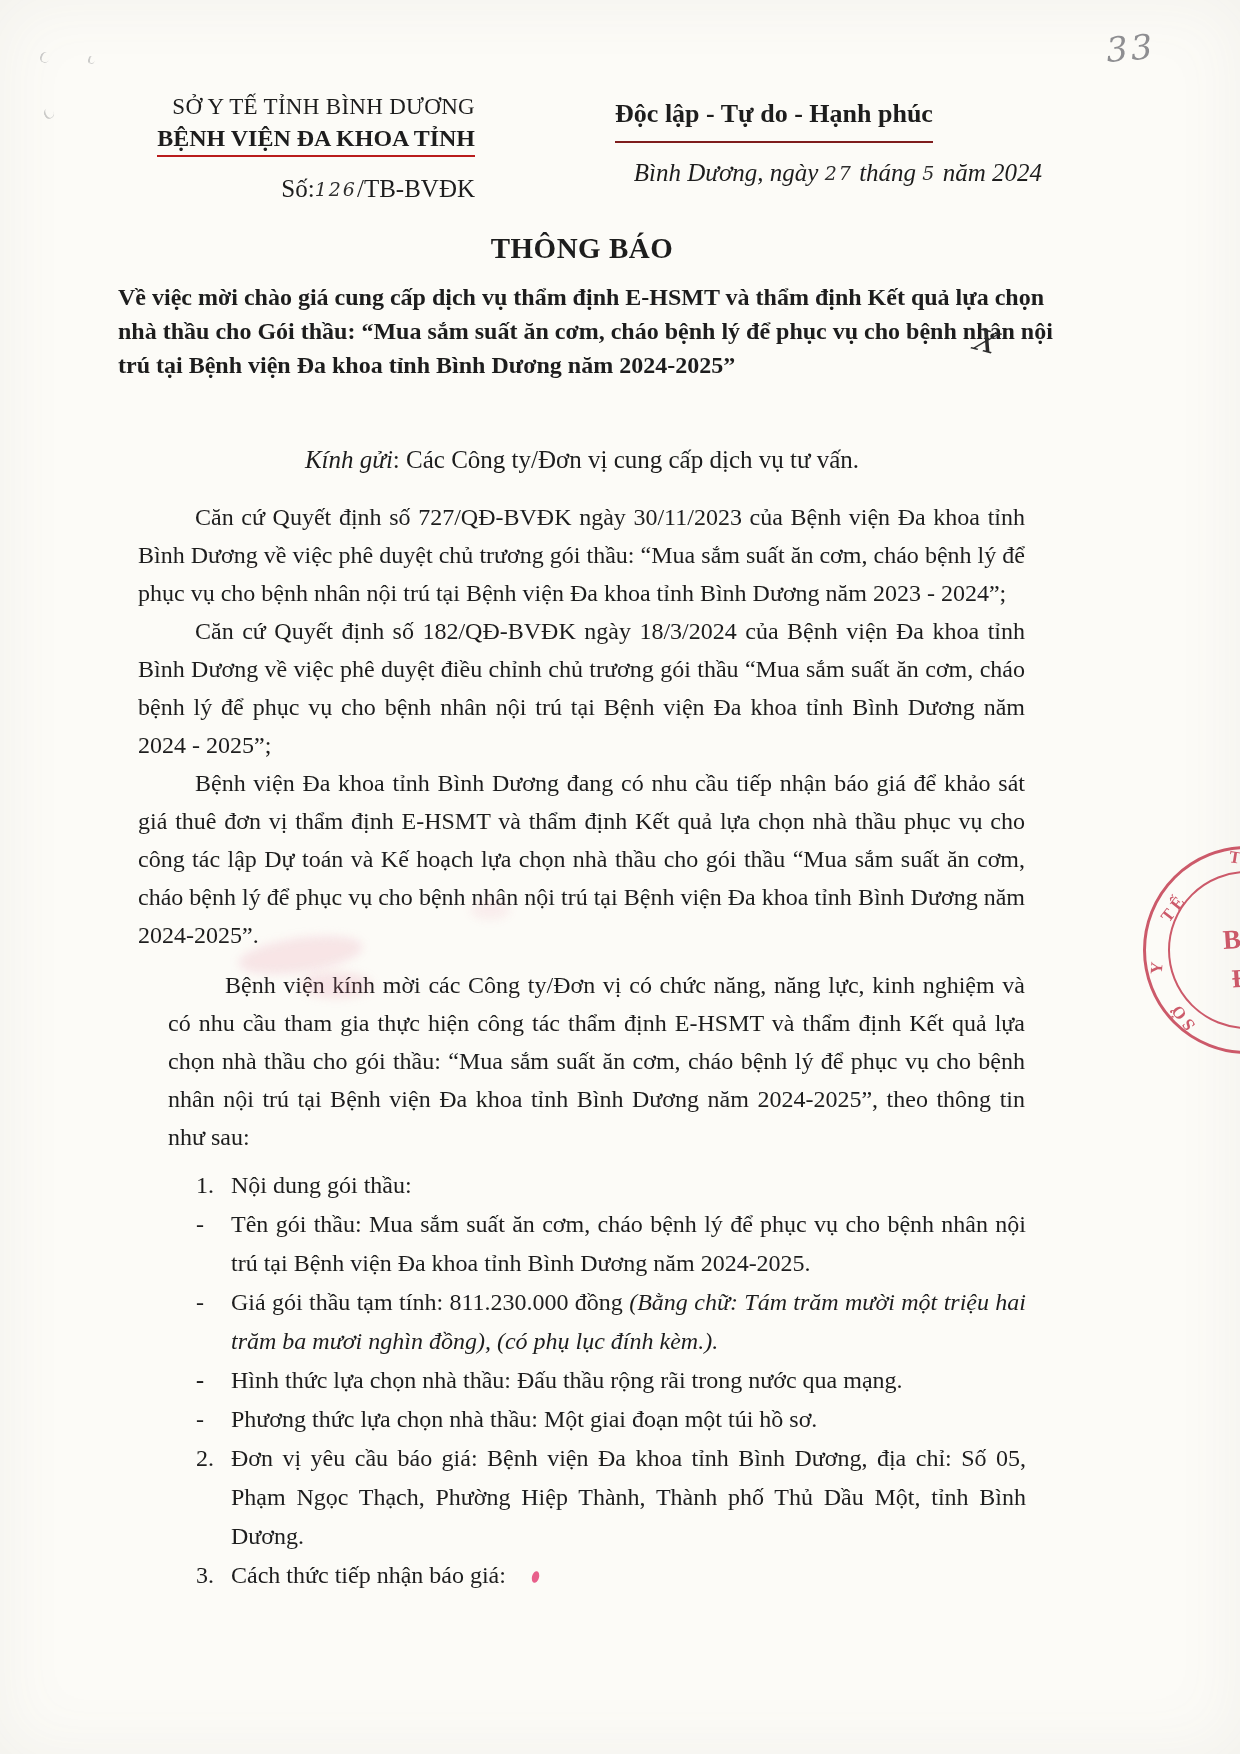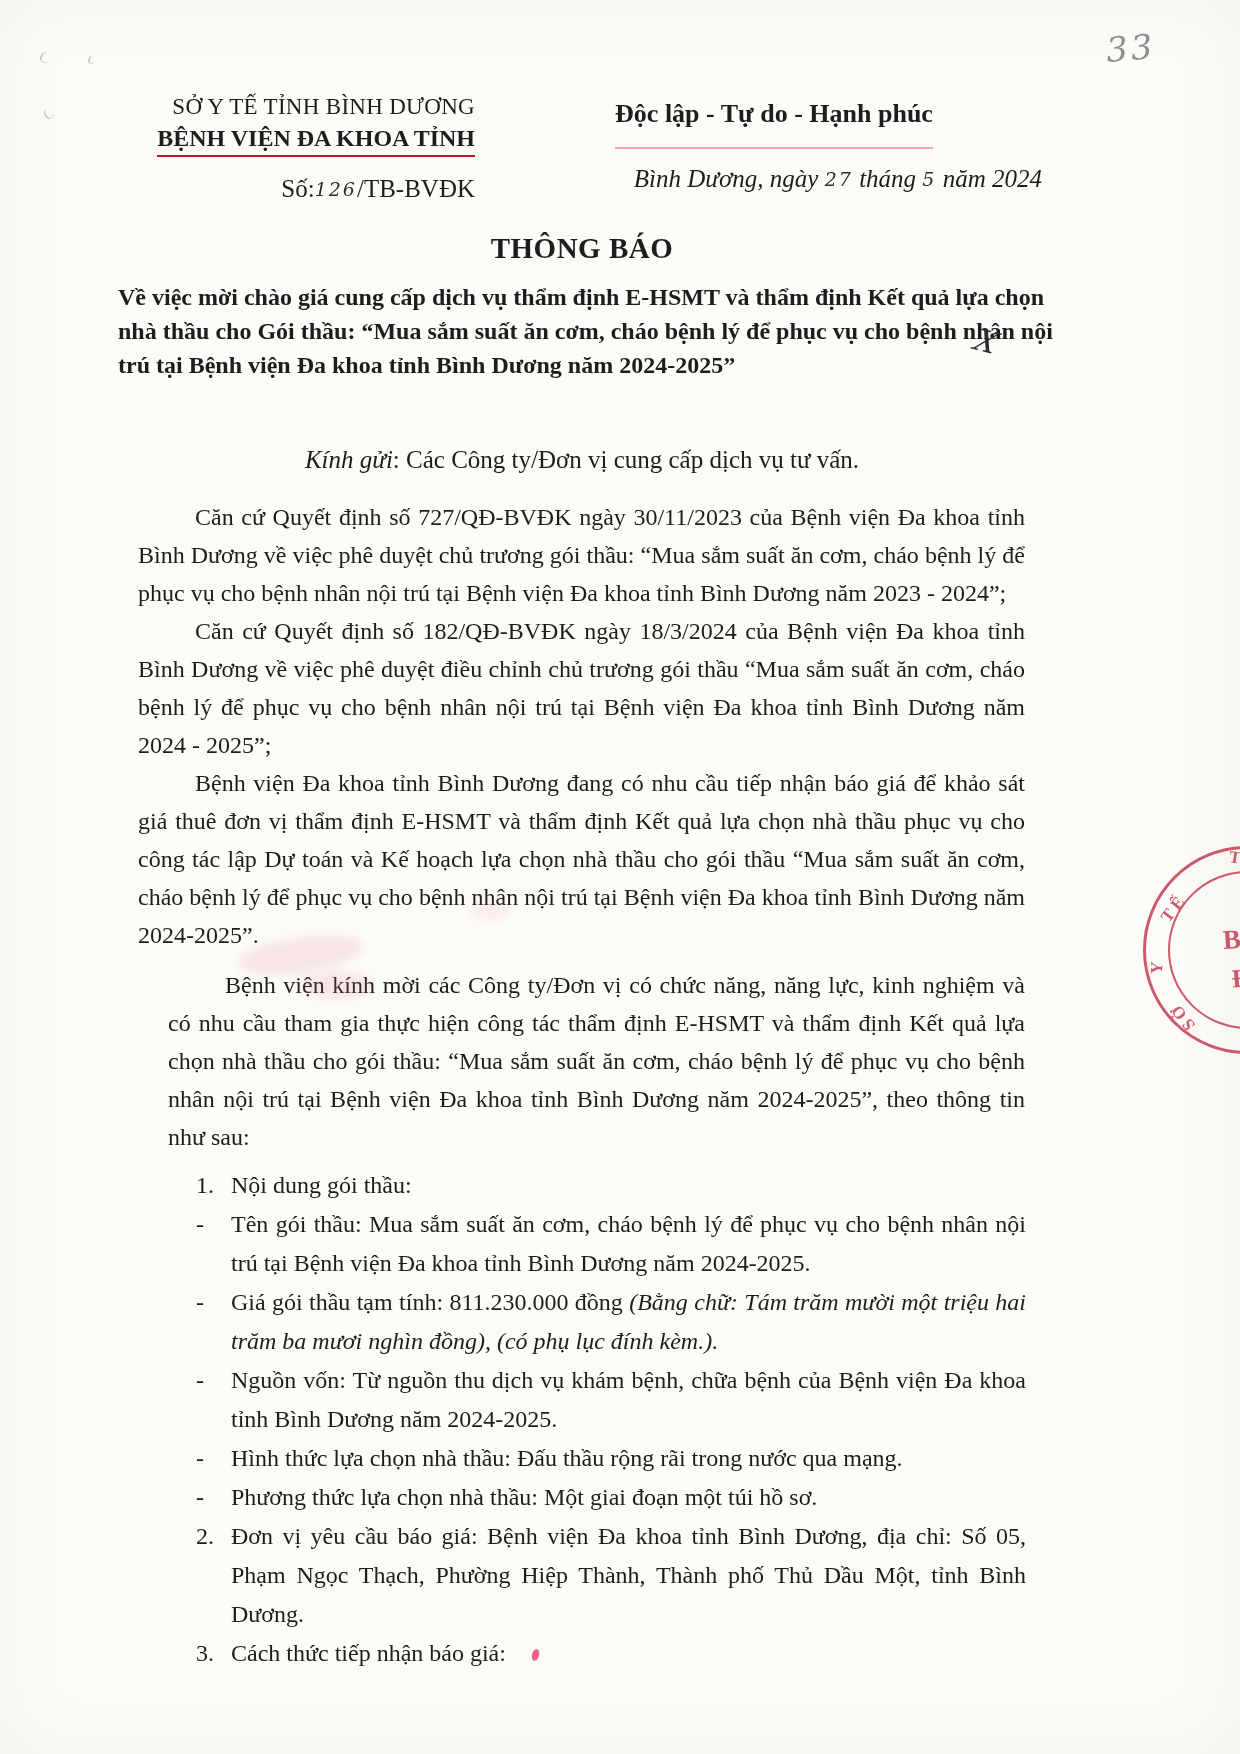--- a/index.html
+++ b/index.html
@@ -18,21 +18,21 @@
   }
   
   .header-left{position:absolute;left:130px;top:94px;width:345px;text-align:right;}
   .hl1{font-size:23px;letter-spacing:.3px;}
   .hl2{display:inline-block;font-weight:bold;font-size:24px;margin-top:5px;
        border-bottom:2px solid #b91c1c;padding-bottom:3px;}
   .doc-no{margin-top:18px;font-size:25px;}
   .header-right{position:absolute;left:498px;top:96px;width:552px;text-align:center;}
   .hr1{font-weight:bold;font-size:24px;letter-spacing:.2px;}
   .hr2{display:inline-block;font-weight:bold;font-size:26px;margin-top:3px;
-       border-bottom:2px solid #fca5a5;padding-bottom:18px;}
+       border-bottom:2px solid #7f1d1d;padding-bottom:12px;}
   .date-line{margin-top:16px;font-style:italic;font-size:25px;text-align:right;padding-right:8px;}
   .hand-num{font-family:"DejaVu Serif",serif;font-style:italic;font-size:19px;
             letter-spacing:2px;position:relative;top:-1px;color:#2e2e2e;}
   
   .title{position:absolute;top:232px;left:0;width:1164px;text-align:center;
          font-weight:bold;font-size:29px;letter-spacing:.5px;}
   .subtitle{position:absolute;top:280px;left:118px;width:935px;text-align:left;
             font-weight:bold;font-size:24px;line-height:34px;}
   .salutation{position:absolute;top:446px;left:0;width:1164px;text-align:center;font-size:25px;}
   .sal-lbl{font-style:italic;}
@@ -127,21 +127,21 @@
       <div class="li">
         <span class="marker">1.</span><span>Nội dung gói thầu:</span>
       </div>
       <div class="li">
         <span class="marker">-</span><span>Tên gói thầu: Mua sắm suất ăn cơm, cháo bệnh lý để phục vụ cho bệnh nhân nội trú tại Bệnh viện Đa khoa tỉnh Bình Dương năm 2024-2025.</span>
       </div>
       <div class="li">
         <span class="marker">-</span><span>Giá gói thầu tạm tính: 811.230.000 đồng </span><span class="it">(Bằng chữ: Tám trăm mười một triệu hai trăm ba mươi nghìn đồng), (có phụ lục đính kèm.).</span>
       </div>
       <div class="li">
-        <span class="marker">-</span><span>Nguồn vốn: Từ nguồn thu dịch vụ khám bệnh, chữa bệnh của Bệnh viện Đa khoa tỉnh Bình Dương năm 2024-2025.</span>
+        <span class="marker">-</span>
       </div>
       <div class="li">
         <span class="marker">-</span><span>Hình thức lựa chọn nhà thầu: Đấu thầu rộng rãi trong nước qua mạng.</span>
       </div>
       <div class="li">
         <span class="marker">-</span><span>Phương thức lựa chọn nhà thầu: Một giai đoạn một túi hồ sơ.</span>
       </div>
       <div class="li">
         <span class="marker">2.</span><span>Đơn vị yêu cầu báo giá: Bệnh viện Đa khoa tỉnh Bình Dương, địa chỉ: Số 05, Phạm Ngọc Thạch, Phường Hiệp Thành, Thành phố Thủ Dầu Một, tỉnh Bình Dương.</span>
       </div>

